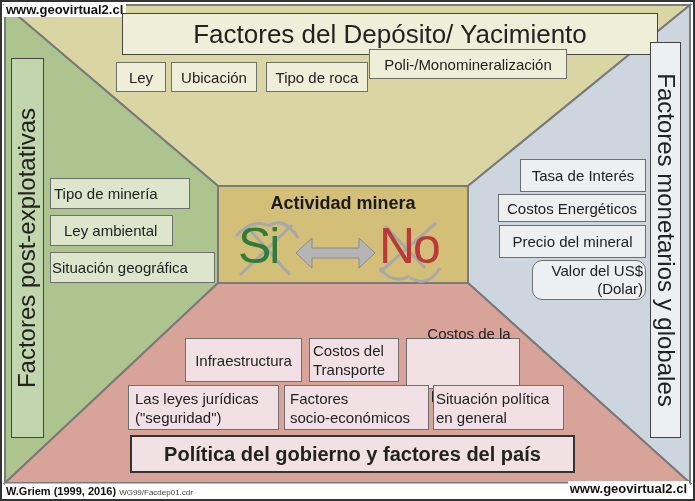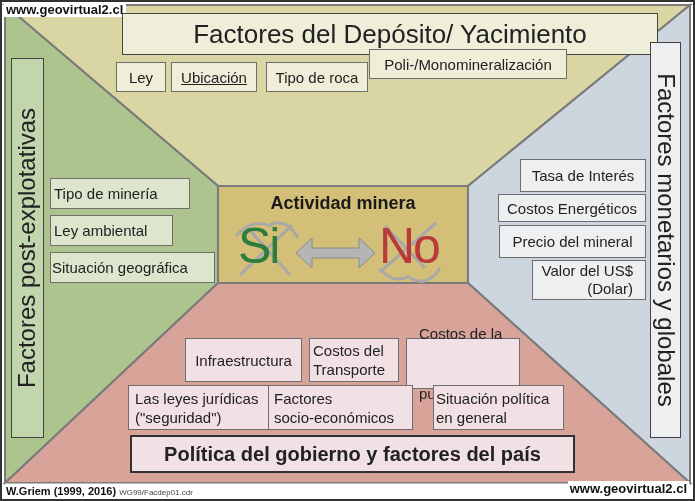--- a/index.html
+++ b/index.html
@@ -56,63 +56,63 @@
 
   <div class="watermark" style="left:4px; top:2px; padding:0 3px 0 2px; font-size:13px;">www.geovirtual2.cl</div>
   <div class="watermark" style="right:6px; bottom:5px; font-size:13px; padding:0 2px;">www.geovirtual2.cl</div>
   <div style="position:absolute; left:6px; bottom:4px; font-size:11px; color:#111; white-space:nowrap;">
     <span style="font-weight:bold;">W.Griem (1999, 2016)</span>
     <span style="font-size:8px; color:#444;">WG99/Facdep01.cdr</span>
   </div>
 
   <div class="title-box top-box" style="left:122px; top:13px; width:536px; height:42px; font-size:26px;">Factores del Depósito/ Yacimiento</div>
   <div class="box top-box" style="left:116px; top:62px; width:50px; height:30px; font-size:15px; justify-content:center;">Ley</div>
-  <div class="box top-box" style="left:171px; top:62px; width:86px; height:30px; font-size:15px; justify-content:center;text-decoration:underline;">Ubicación</div>
+  <div class="box top-box" style="left:171px; top:62px; width:86px; height:30px; font-size:15px; justify-content:center;">Ubicación</div>
   <div class="box top-box" style="left:266px; top:62px; width:102px; height:30px; font-size:15px; justify-content:center;">Tipo de roca</div>
   <div class="box top-box" style="left:369px; top:49px; width:198px; height:30px; font-size:15px; justify-content:center;">Poli-/Monomineralización</div>
 
   <div class="vtext" style="left:11px; top:58px; width:33px; height:380px; background:#c2d6ae;">
     <span style="display:block; transform:rotate(-90deg); font-size:24px; white-space:nowrap;">Factores post-explotativas</span>
   </div>
   <div class="box left-box" style="left:50px; top:178px; width:140px; height:31px; font-size:15px; padding-left:3px;">Tipo de minería</div>
-  <div class="box left-box" style="left:50px; top:215px; width:123px; height:31px; font-size:15px; padding-left:3px;">Ley ambiental</div>
+  <div class="box left-box" style="left:50px; top:215px; width:123px; height:31px; font-size:15px; padding-left:13px;">Ley ambiental</div>
   <div class="box left-box" style="left:50px; top:252px; width:165px; height:31px; font-size:15px; padding-left:1px;">Situación geográfica</div>
 
   <div class="vtext" style="left:650px; top:42px; width:31px; height:396px; background:#eeeff1;">
     <span style="display:block; transform:rotate(90deg); font-size:24px; white-space:nowrap;">Factores monetarios y globales</span>
   </div>
   <div class="box right-box" style="left:520px; top:159px; width:126px; height:33px; font-size:15px; justify-content:center;">Tasa de Interés</div>
   <div class="box right-box" style="left:498px; top:194px; width:148px; height:28px; font-size:15px; justify-content:center;">Costos Energéticos</div>
   <div class="box right-box" style="left:499px; top:225px; width:147px; height:33px; font-size:15px; justify-content:center;">Precio del mineral</div>
-  <div class="box right-box" style="left:532px; top:260px; width:114px; height:40px; font-size:15px; flex-direction:column; align-items:flex-end; justify-content:center; padding-right:12px; line-height:18px;">
+  <div class="box right-box" style="left:532px; top:260px; width:114px; height:40px; font-size:15px; flex-direction:column; align-items:flex-end; justify-content:center; padding-right:2px; line-height:18px;border-radius:10px;">
     <span>Valor del US$</span>
     <span>(Dolar)</span>
   </div>
 
   <div style="position:absolute; left:218px; top:193px; width:250px; text-align:center; font-size:18px; font-weight:bold; color:#1a1a1a;">Actividad minera</div>
   <div style="position:absolute; left:238px; top:220px; font-size:50px; color:#2e7d3c; line-height:52px; letter-spacing:-2px;">Si</div>
   <div style="position:absolute; left:379px; top:220px; font-size:50px; color:#b83a3a; line-height:52px; letter-spacing:-2px;">No</div>
 
   <div class="box bottom-box" style="left:185px; top:338px; width:117px; height:44px; font-size:15px; justify-content:center;">
     <span>Infraestructura</span>
   </div>
   <div class="box bottom-box" style="left:309px; top:338px; width:90px; height:44px; font-size:15px; flex-direction:column; align-items:flex-start; justify-content:center; padding-left:3px; line-height:19px;">
     <span>Costos del</span>
     <span>Transporte</span>
   </div>
-  <div class="box bottom-box" style="left:406px; top:338px; width:114px; height:51px; font-size:15px; flex-direction:column; align-items:flex-start; justify-content:center; padding-left:12px; line-height:19px;gap:41px;">
+  <div class="box bottom-box" style="left:406px; top:338px; width:114px; height:51px; font-size:15px; flex-direction:column; align-items:center; justify-content:center; padding-left:12px; line-height:19px;gap:41px;">
     <span>Costos de la</span>
     <span>purificación</span>
   </div>
 
   <div class="box bottom-box" style="left:128px; top:385px; width:151px; height:45px; font-size:15px; flex-direction:column; align-items:flex-start; justify-content:center; padding-left:6px; line-height:19px;">
     <span>Las leyes jurídicas</span>
     <span>("seguridad")</span>
   </div>
-  <div class="box bottom-box" style="left:268px; top:385px; width:145px; height:45px; font-size:15px; flex-direction:column; align-items:flex-start; justify-content:center; padding-left:5px; line-height:19px;">
+  <div class="box bottom-box" style="left:284px; top:385px; width:145px; height:45px; font-size:15px; flex-direction:column; align-items:flex-start; justify-content:center; padding-left:5px; line-height:19px;">
     <span>Factores</span>
     <span>socio-económicos</span>
   </div>
   <div class="box bottom-box" style="left:433px; top:385px; width:131px; height:45px; font-size:15px; flex-direction:column; align-items:flex-start; justify-content:center; padding-left:2px; line-height:19px;">
     <span>Situación política</span>
     <span>en general</span>
   </div>
 
   <div class="title-box bottom-box" style="left:130px; top:435px; width:445px; height:38px; font-size:20px; font-weight:bold; border-color:#333; border-width:2px;">Política del gobierno y factores del país</div>
 

